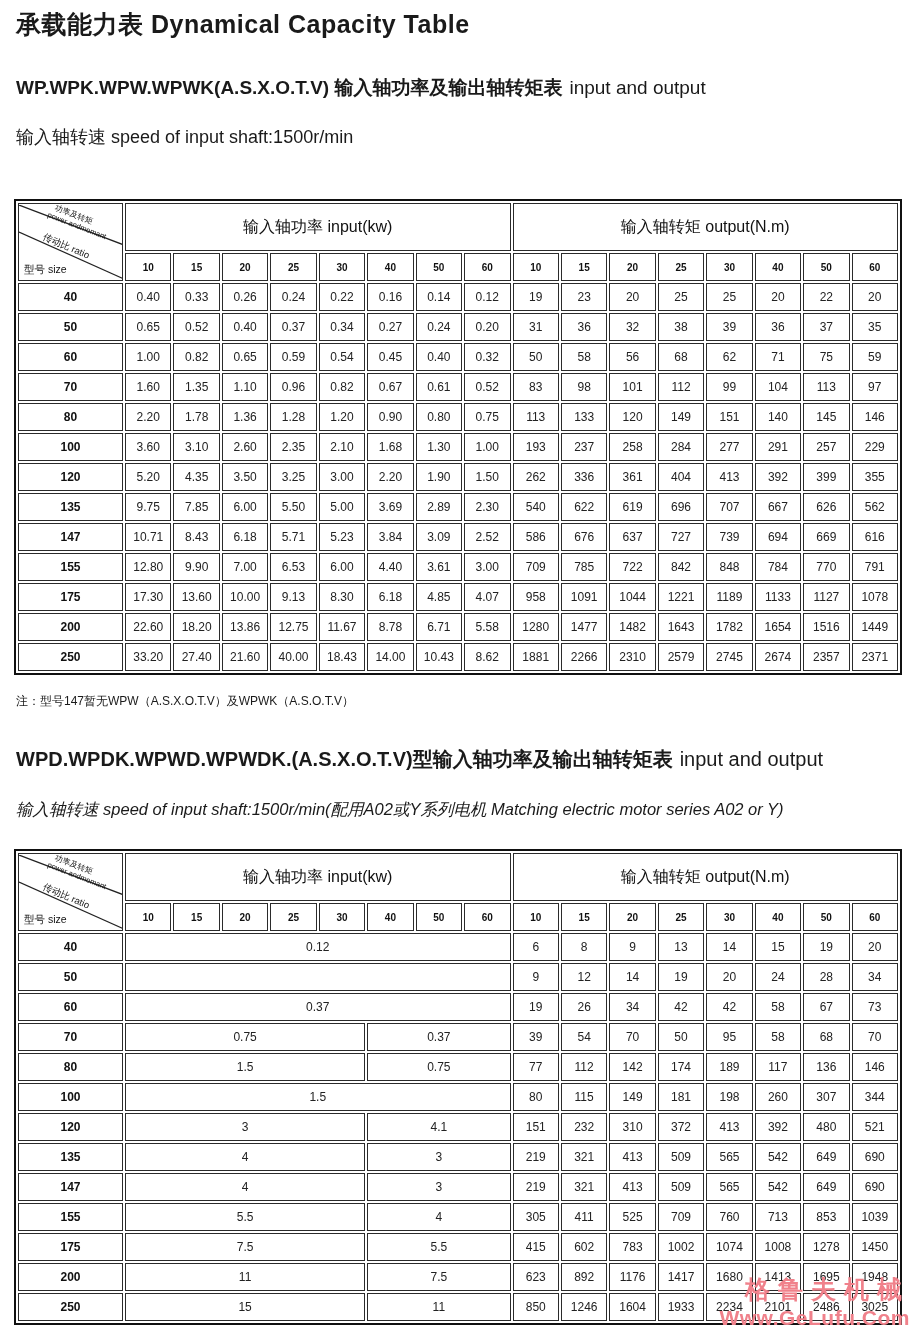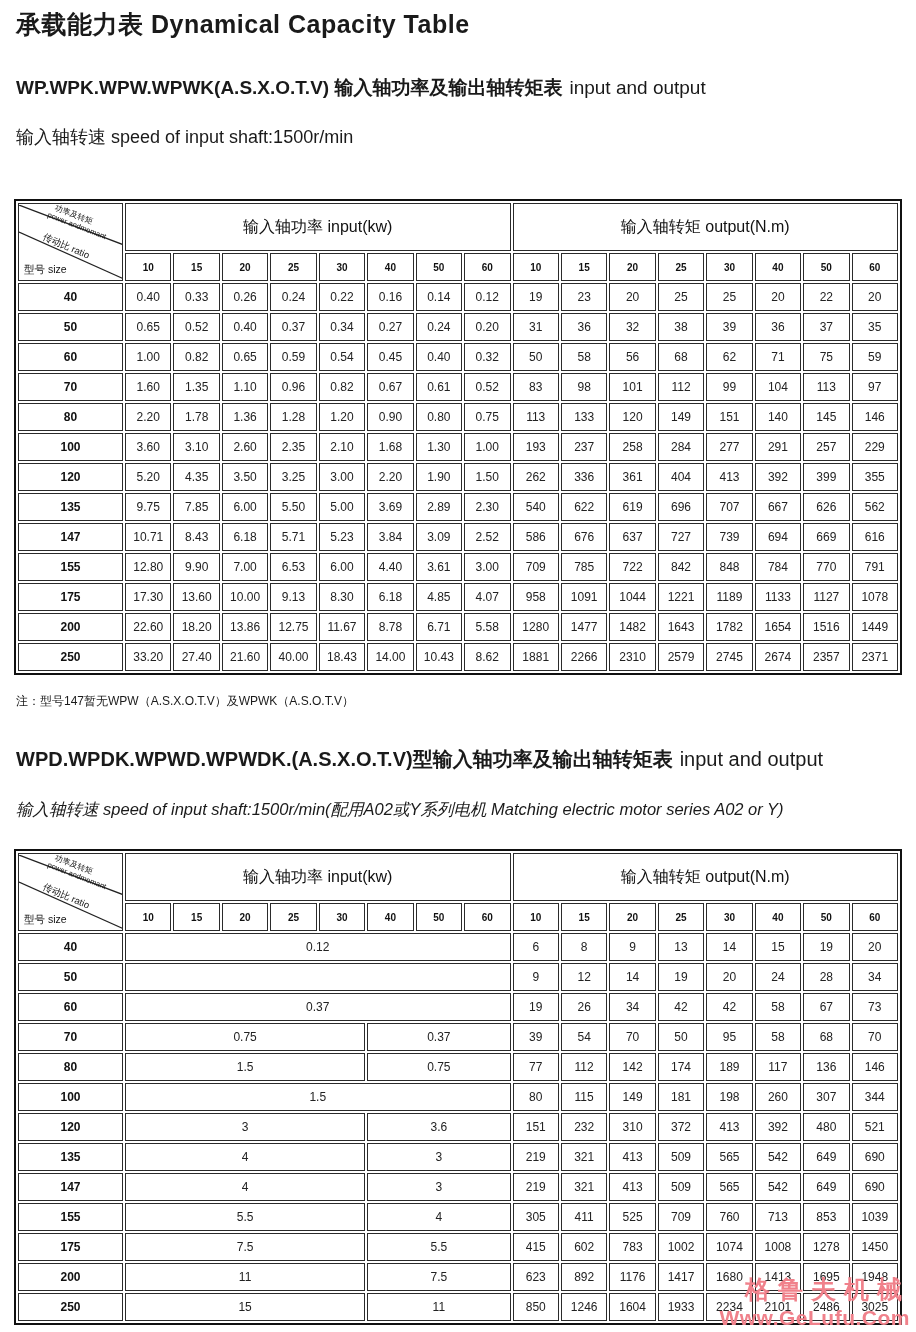--- a/index.html
+++ b/index.html
@@ -500,21 +500,21 @@
           <td>149</td>
           <td>181</td>
           <td>198</td>
           <td>260</td>
           <td>307</td>
           <td>344</td>
         </tr>
         <tr>
           <th>120</th>
           <td colspan="5">3</td>
-          <td colspan="3">3.6</td>
+          <td colspan="3">4.1</td>
           <td>151</td>
           <td>232</td>
           <td>310</td>
           <td>372</td>
           <td>413</td>
           <td>392</td>
           <td>480</td>
           <td>521</td>
         </tr>
         <tr>

